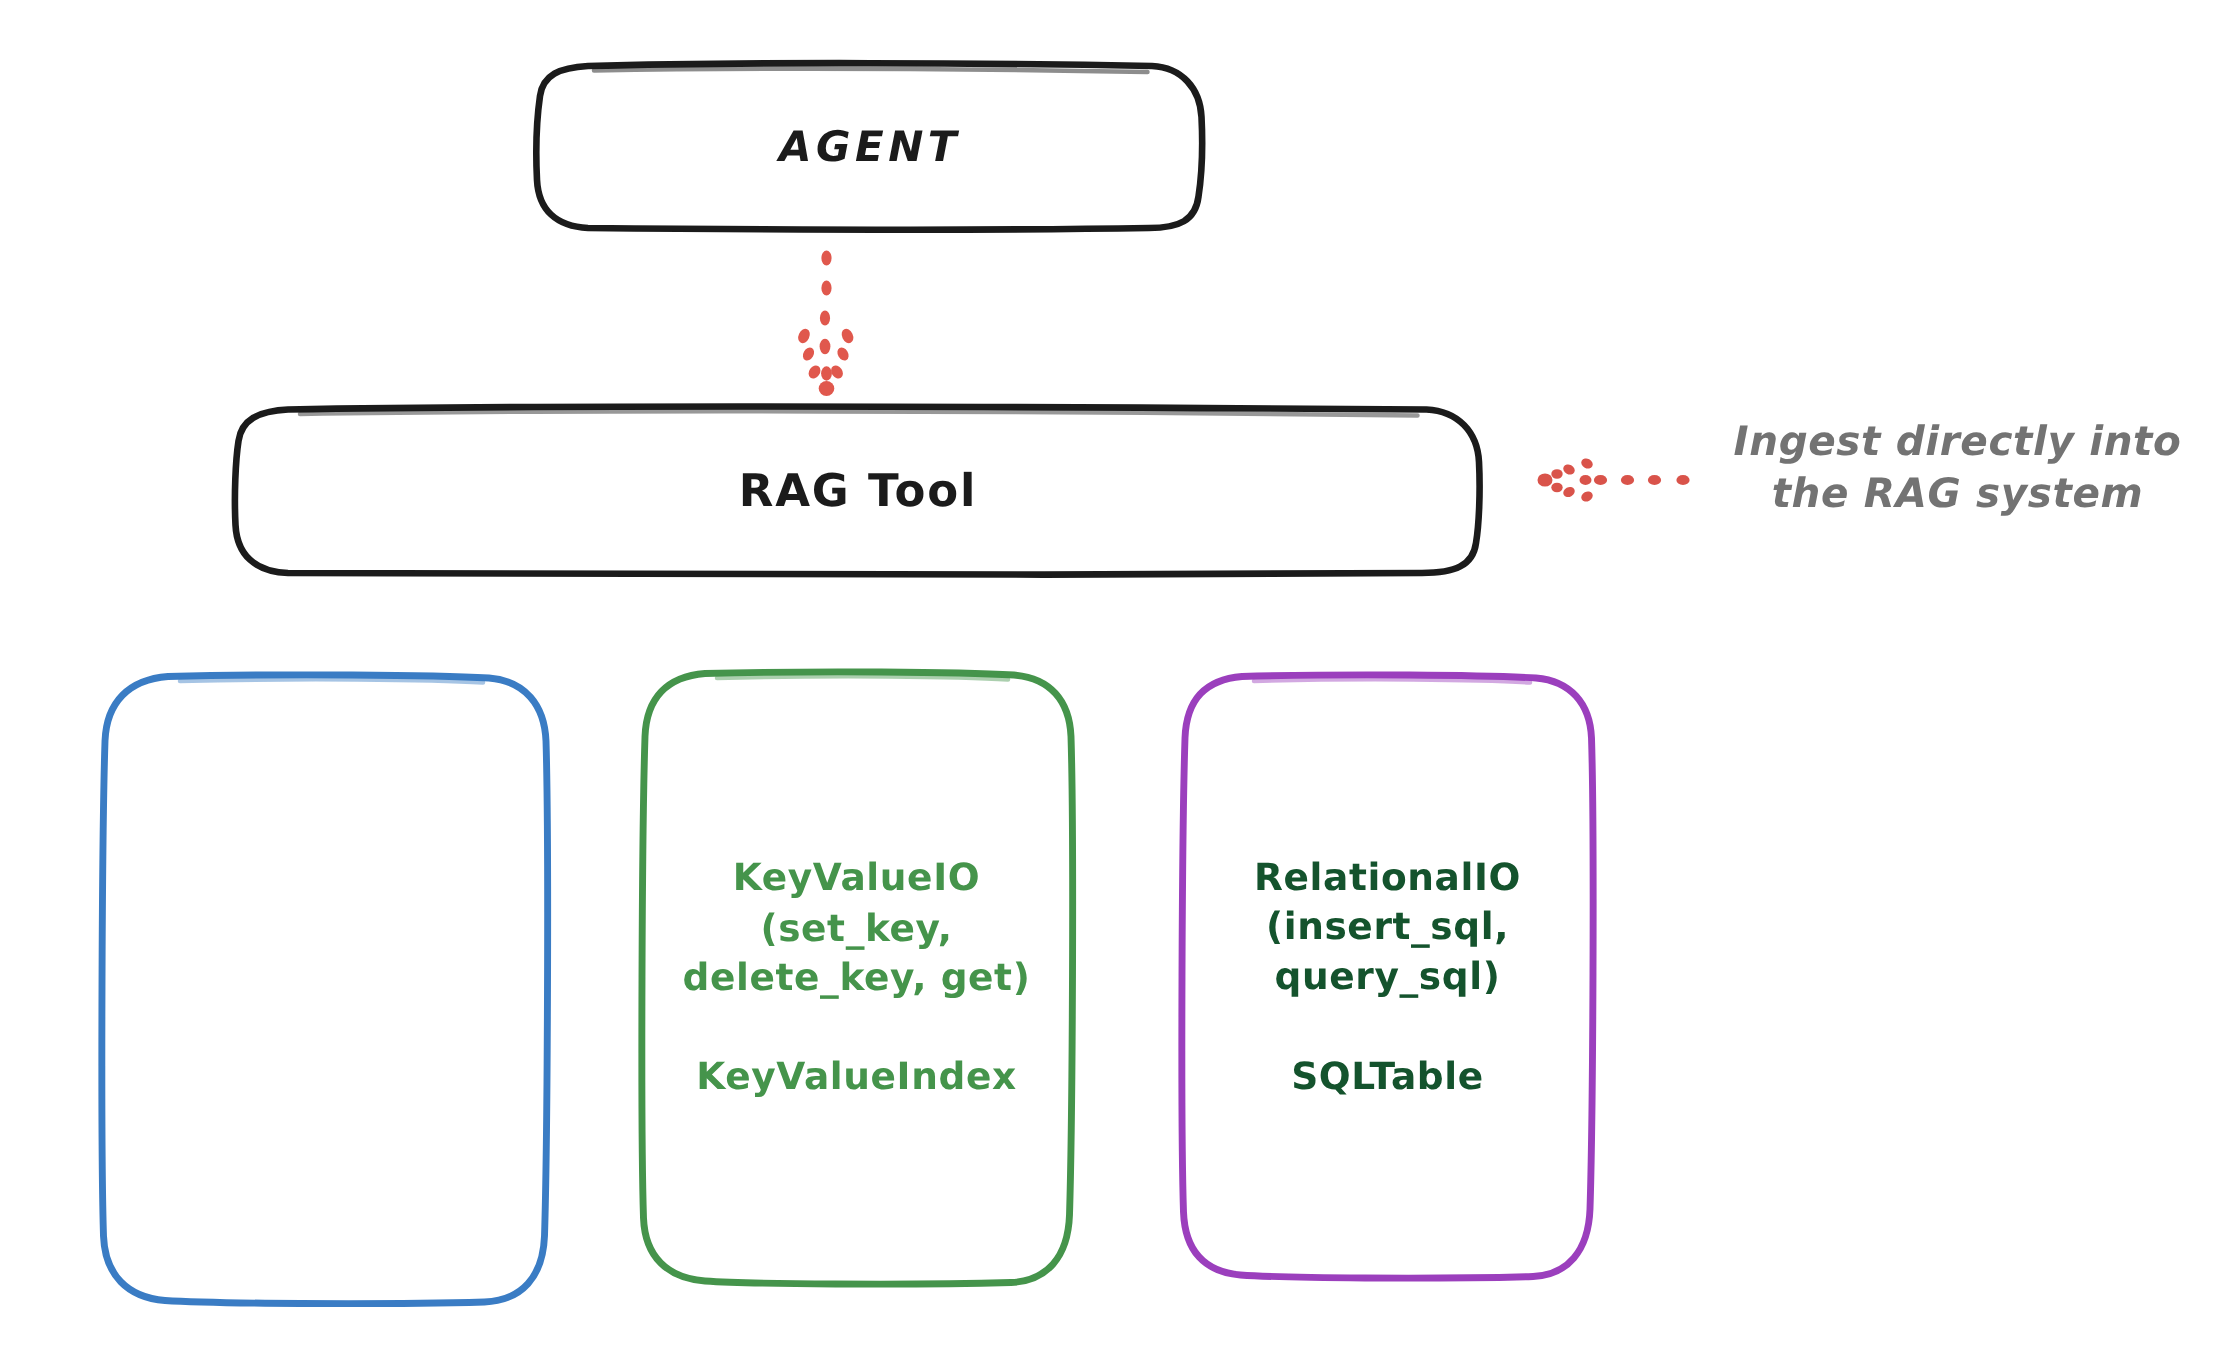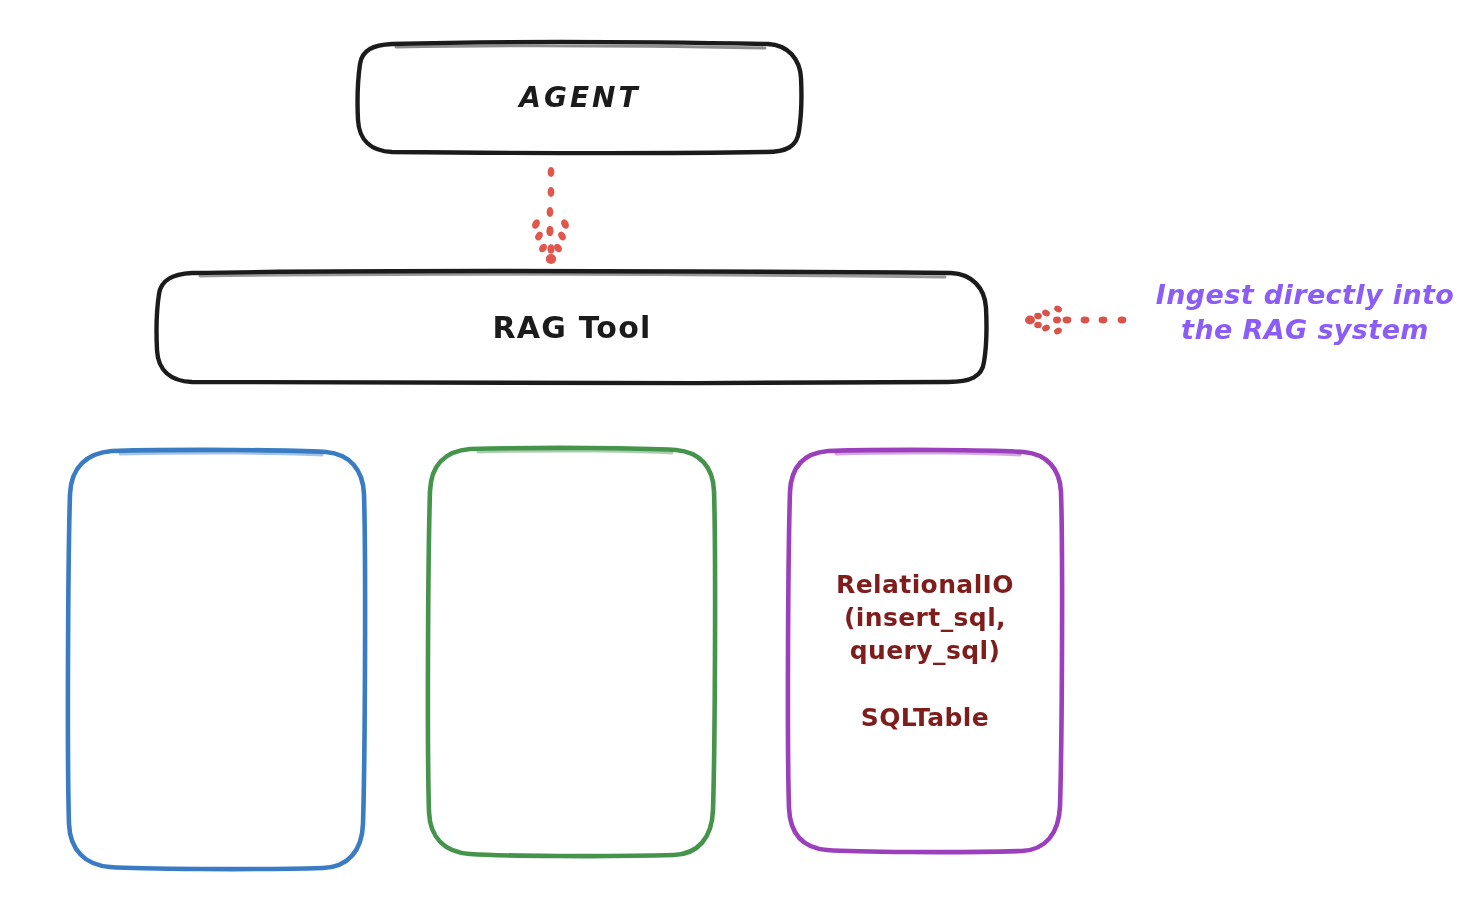--- a/index.html
+++ b/index.html
@@ -82,36 +82,36 @@
   #relational-io-box .node-label {
     font-family: "DejaVu Sans", sans-serif;
     font-weight: 600;
     font-size: 25px;
     line-height: 1.33;
     letter-spacing: 0.4px;
     padding: 0 4px;
   }
   #vector-io-box .node-label    { color: #3a7cc4; }
   #key-value-io-box .node-label { color: #45944b; }
-  #relational-io-box .node-label{ color: #7f1d1d; }
+  #relational-io-box .node-label{ color: #14532d; }
 
   
   #ingest-note {
     position: absolute;
     left: 1140px;
     top: 277px;
     width: 330px;
     text-align: center;
     font-family: "DejaVu Sans", sans-serif;
     font-weight: 600;
     font-style: italic;
     font-size: 27px;
     line-height: 1.30;
     letter-spacing: 0.4px;
-    color: #8b5cf6;
+    color: #737373;
     white-space: pre-line;
   }
 </style>
 </head>
 <body>
 
 <div id="canvas">
 
   <svg width="1484" height="910" viewBox="0 0 1484 910">
 
@@ -220,20 +220,27 @@
 
   <div class="node" id="agent-box">
     <div class="node-label">AGENT</div>
   </div>
 
   <div class="node" id="rag-tool-box">
     <div class="node-label">RAG Tool</div>
   </div>
 
 
+  <div class="node" id="key-value-io-box">
+    <div class="node-label">KeyValueIO
+(set_key,
+delete_key, get)
+
+KeyValueIndex</div>
+  </div>
 
   <div class="node" id="relational-io-box">
     <div class="node-label">RelationalIO
 (insert_sql,
 query_sql)
 
 SQLTable</div>
   </div>
 
   <div id="ingest-note">Ingest directly into

